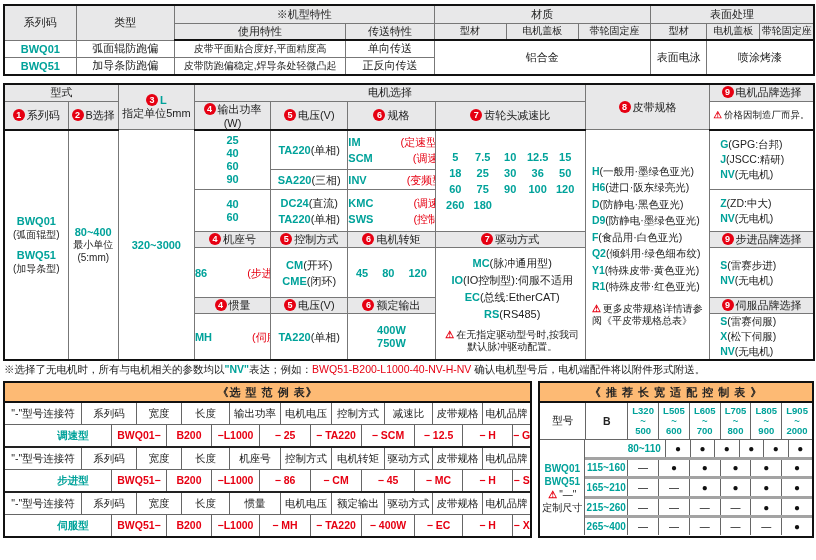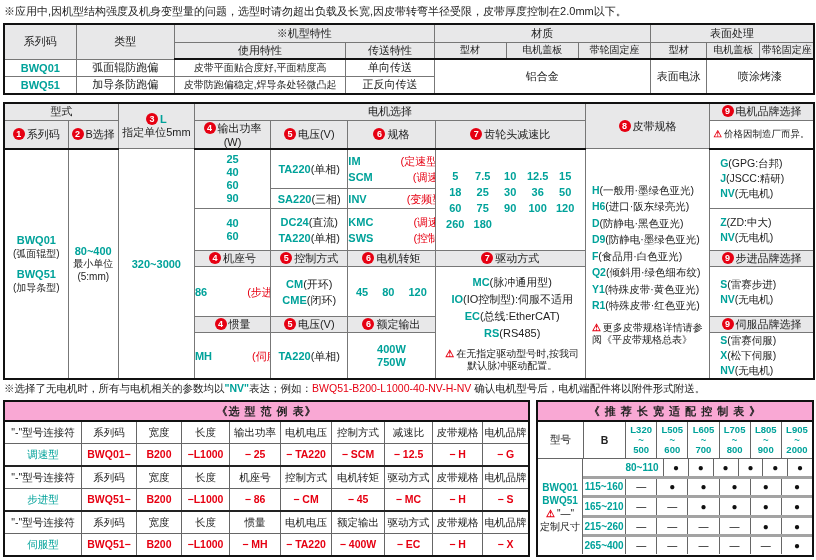--- a/index.html
+++ b/index.html
@@ -49,35 +49,35 @@
   td.drive .pair{line-height:17px;}
   .drive-note{font-size:10px;line-height:12px;margin-top:6px;}
   .series-cell div{line-height:13px;}
   .gap8{height:8px;}
 
   .note-line{font-size:10.5px;line-height:16px;margin-left:2px;white-space:nowrap;}
   .rich-k{color:#222}.rich-r{color:#e60012}.rich-g{color:#00a29a;font-weight:bold}
 
   .bottom{display:flex;margin-top:4px;margin-left:1px;}
   .ex{width:527px;border:2px solid #111;}
-  .ex-title,.fit-title{background:#f9a8d4;height:18px;line-height:18px;text-align:center;
+  .ex-title,.fit-title{background:#fdba74;height:18px;line-height:18px;text-align:center;
         font-size:11px;border-bottom:2px solid #111;font-weight:bold;letter-spacing:1px;}
   .ex-row{display:flex;height:21px;line-height:21px;font-size:10.5px;}
   .ex-row span{display:block;text-align:center;white-space:nowrap;overflow:hidden;
         border-left:1px solid #666;box-sizing:border-box;}
   .ex-row span:first-child{border-left:none;}
   .ex-row span:nth-child(1){width:76px}.ex-row span:nth-child(2){width:55px}
   .ex-row span:nth-child(3){width:45px}.ex-row span:nth-child(4){width:48px}
   .ex-row span:nth-child(5){width:51px}.ex-row span:nth-child(6){width:51px}
   .ex-row span:nth-child(7){width:53px}.ex-row span:nth-child(8){width:48px}
   .ex-row span:nth-child(9){width:50px}.ex-row span:nth-child(10){flex:1}
   .ex-row.hd2{border-bottom:1px solid #666;background:#fff;}
   .ex-row.vl{border-bottom:2px solid #222;}
   .ex-row.vl:last-child{border-bottom:none;}
-  .ex-row.vl span:first-child{color:#00a29a;font-weight:normal;}
+  .ex-row.vl span:first-child{color:#00a29a;font-weight:bold;margin-left:30px;}
   .ex-row.vl span:not(:first-child){color:#e60012;font-weight:bold;}
 
   .fit{width:280px;border:2px solid #111;margin-left:6px;box-sizing:border-box;}
   .fit-head{display:flex;height:36px;border-bottom:1px solid #666;}
   .fit-head .fh{display:flex;align-items:center;justify-content:center;box-sizing:border-box;font-size:10.5px;}
   .fh-model{width:45px;}
   .fh-b{width:42px;border-left:1px solid #666;font-weight:bold;}
   .fit-lcols{flex:1;display:flex;}
   .fit-lcols span{flex:1;border-left:1px solid #666;display:flex;align-items:center;justify-content:center;
         white-space:pre-line;text-align:center;color:#00a29a;font-weight:bold;font-size:9.5px;line-height:1.05;}
@@ -92,21 +92,20 @@
         color:#00a29a;font-weight:bold;font-size:10px;box-sizing:border-box;}
   .fit-marks{flex:1;display:flex;}
   .fit-marks span{flex:1;display:flex;align-items:center;justify-content:center;
         border-left:1px solid #666;font-size:10px;color:#111;}
 </style>
 </head>
 <body>
 
 <div class="page">
 
-  <div class="top-note">※应用中,因机型结构强度及机身变型量的问题，选型时请勿超出负载及长宽,因皮带转弯半径受限，皮带厚度控制在2.0mm以下。</div>
 
   <table class="spec">
     <colgroup>
         <col style="width:72px">
         <col style="width:98px">
         <col style="width:171px">
         <col style="width:88px">
       <col style="width:72px">
         <col style="width:72px">
         <col style="width:72px">

